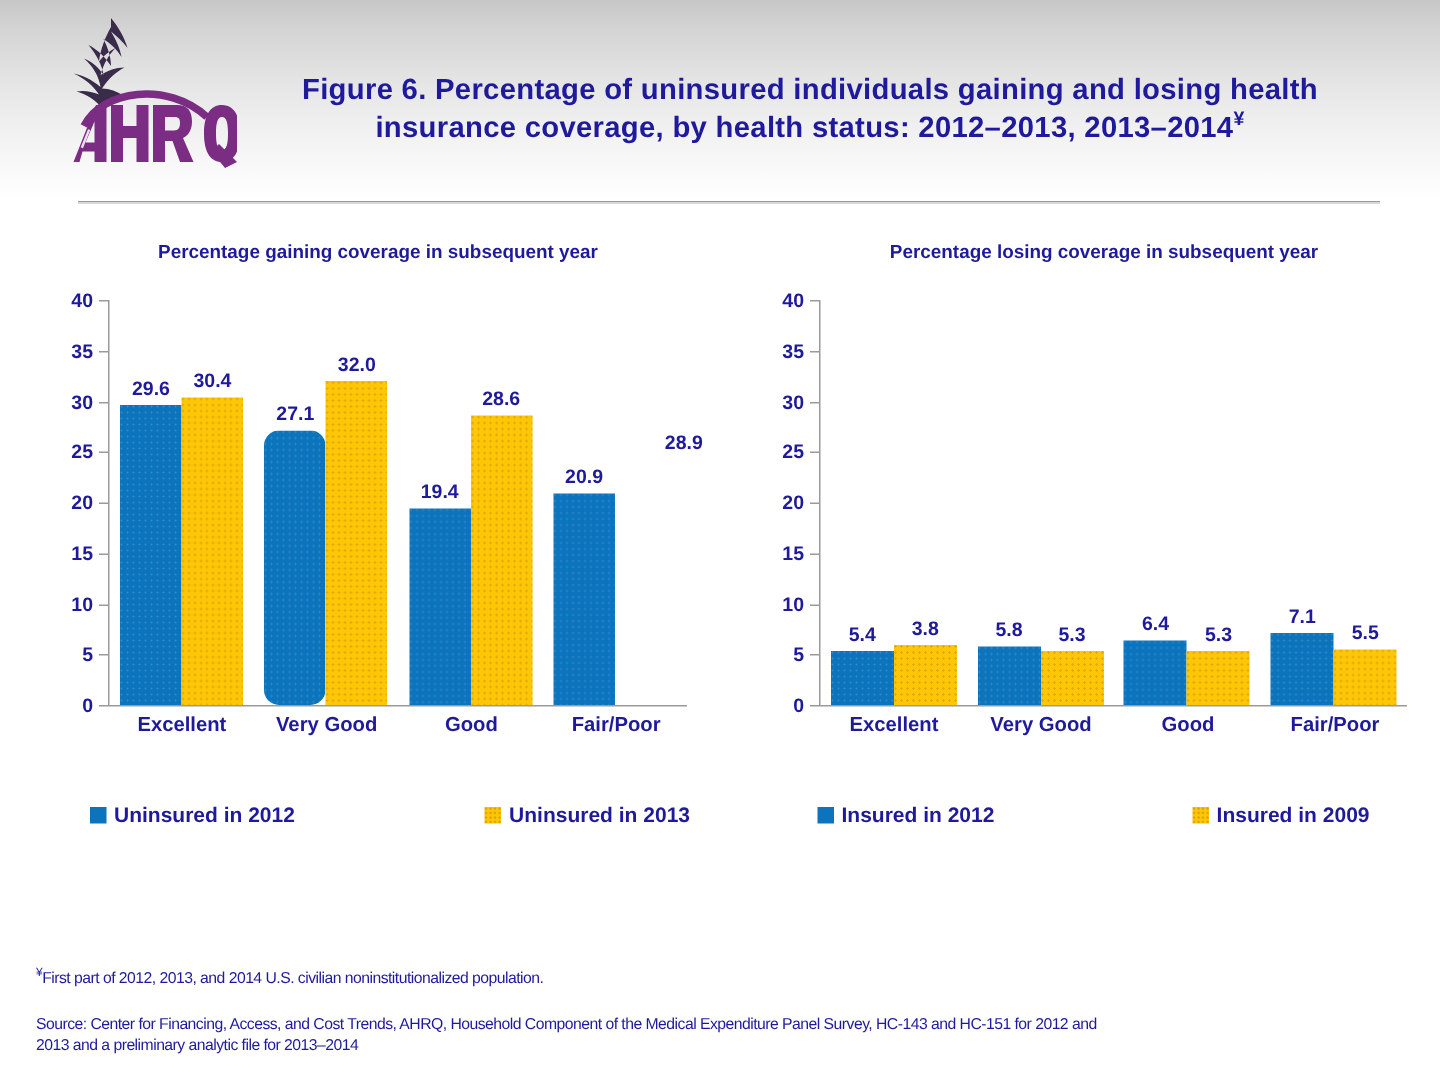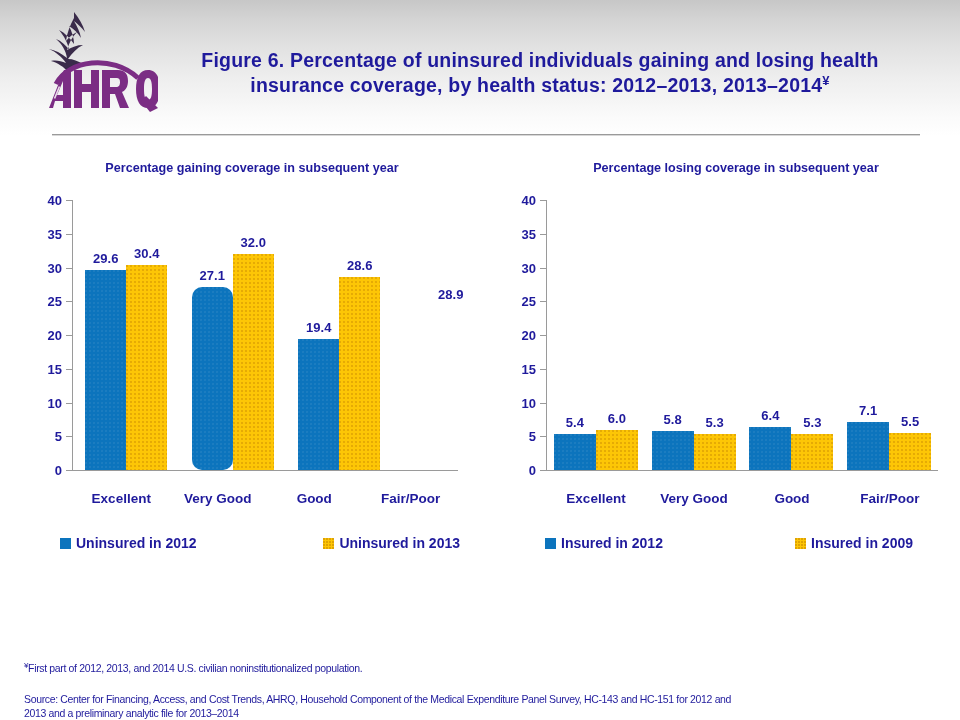--- a/index.html
+++ b/index.html
@@ -196,21 +196,20 @@
     justify-content: space-around;
   }
   #panel-right .cat-labels { left: 67px; width: 392px; }
   .cat-label {
     width: 82px;
     text-align: center;
     color: #1f1a9c;
     font-size: 13.5px;
     font-weight: bold;
     white-space: nowrap;
-    margin-top: 16px;
   }
   #panel-right .cat-label { width: 84px; }
 
   
   .legend {
     position: absolute;
     top: 385px;
     left: 60px;
     width: 400px;
     display: flex;
@@ -246,21 +245,20 @@
     position: absolute;
     left: 24px;
     top: 645px;
     width: 912px;
     color: #1f1a9c;
   }
   .fn-line {
     font-size: 10.5px;
     line-height: 14px;
     letter-spacing: -0.35px;
-    margin-top: 16px;
   }
   #fn-source { margin-top: 17px; }
   .fn-sup { font-size: 8px; vertical-align: super; line-height: 0; }
 </style>
 </head>
 <body>
 
 <div id="slide">
 
   <div id="logo">
@@ -367,20 +365,25 @@
               </div>
             </div>
           <div class="bar-slot">
               <div class="bar s2" style="height: 193.05px;">
                 <span class="bar-label">28.6</span>
               </div>
             </div>
         </div>
         <div class="group">
           <div class="bar-slot">
+              <div class="bar s1" style="height: 141.075px;">
+                <span class="bar-label">20.9</span>
+              </div>
+            </div>
+          <div class="bar-slot">
               <div class="bar s2" style="height: 164px; margin-left: 46px;">
                 <span class="bar-label">28.9</span>
               </div>
             </div>
         </div>
       </div>
     </div>
 
     <div class="cat-labels">
       <div class="cat-label">Excellent</div>
@@ -447,21 +450,21 @@
 
       <div class="groups">
         <div class="group">
           <div class="bar-slot">
               <div class="bar s1" style="height: 36.45px;">
                 <span class="bar-label">5.4</span>
               </div>
             </div>
           <div class="bar-slot">
               <div class="bar s2" style="height: 40.5px;">
-                <span class="bar-label">6.0</span>
+                <span class="bar-label">3.8</span>
               </div>
             </div>
         </div>
         <div class="group">
           <div class="bar-slot">
               <div class="bar s1" style="height: 39.15px;">
                 <span class="bar-label">5.8</span>
               </div>
             </div>
           <div class="bar-slot">

